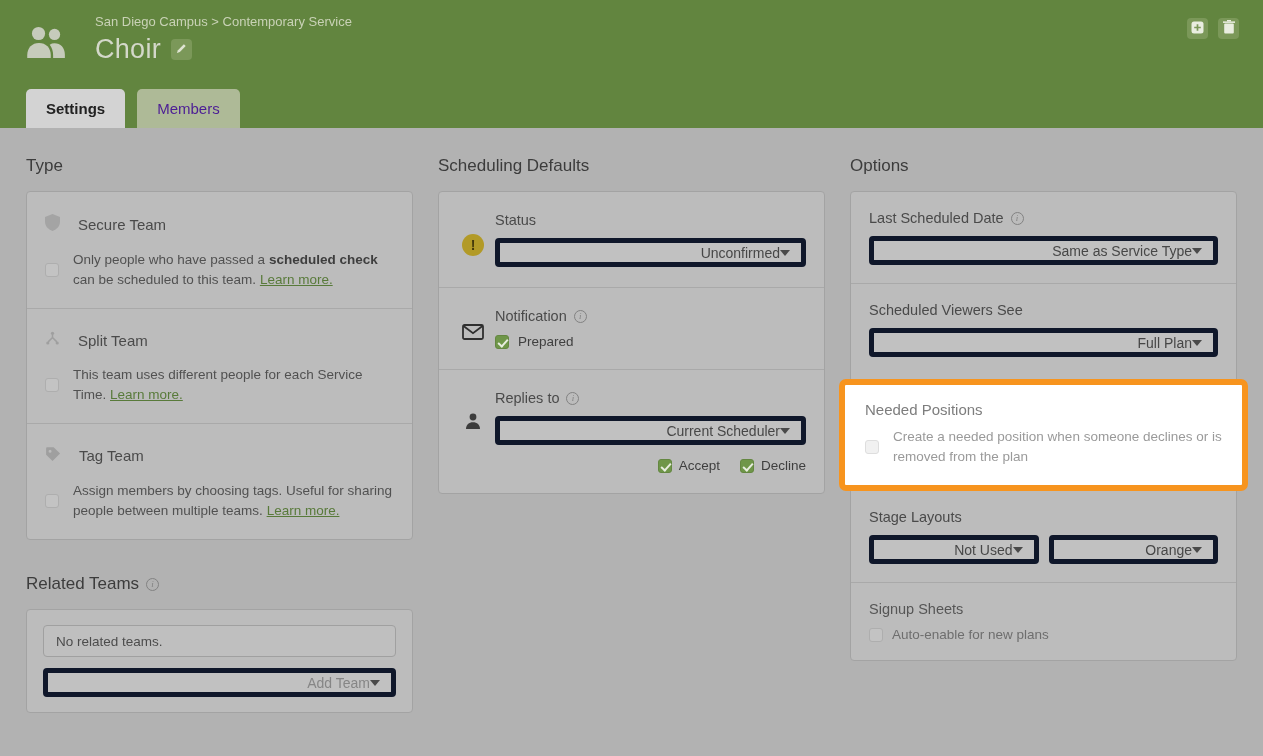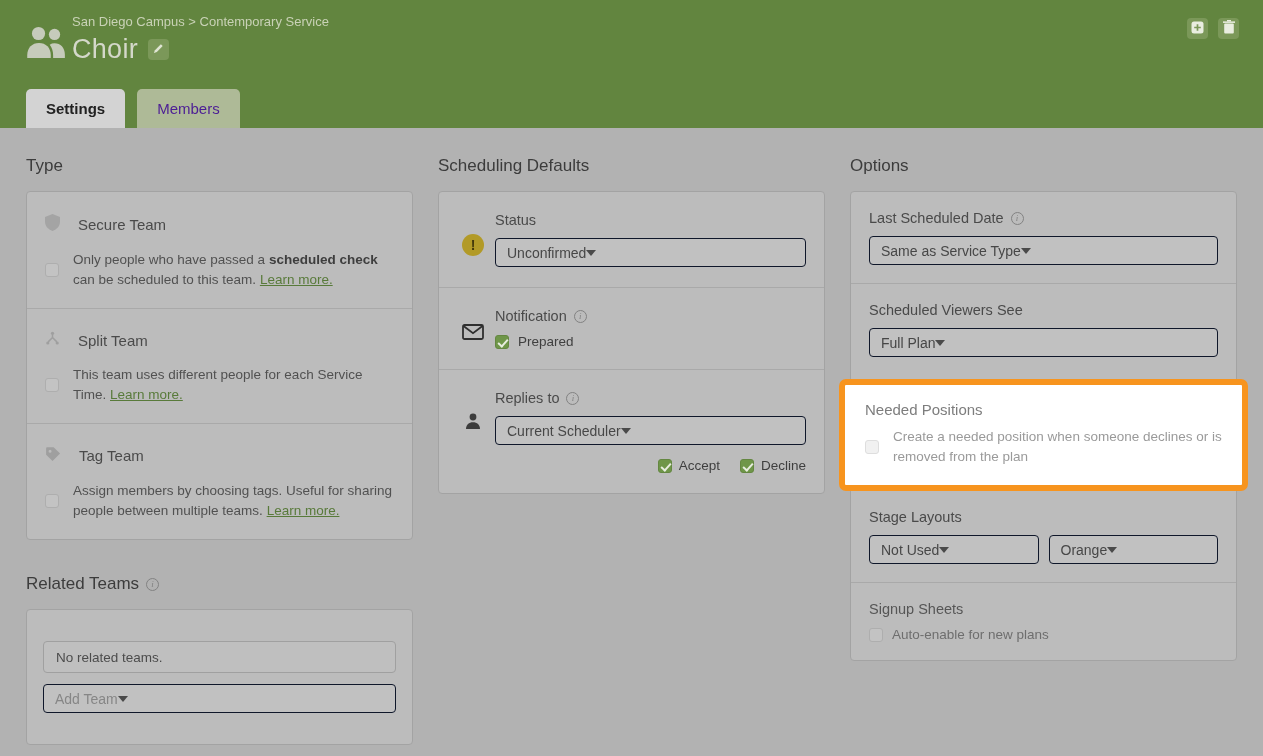--- a/index.html
+++ b/index.html
@@ -2,21 +2,21 @@
 <html><head>
 <meta charset="utf-8">
 <style>
   * { box-sizing: border-box; margin: 0; padding: 0; }
   html,body { width:1263px; height:756px; overflow:hidden; }
   body { font-family:"Liberation Sans", sans-serif; background:#b2b2b2; }
 
   
   .header { background:#62853f; height:128px; position:relative; }
   .header-top { display:flex; justify-content:space-between; align-items:flex-start; padding:14px 24px 0 26px; }
-  .header-left { display:flex; align-items:flex-start; gap:4px; }
+  .header-left { display:flex; align-items:flex-start; gap:27px; }
   .people-icon { margin-top:12px; display:block; }
   .breadcrumb { color:#c9d2b6; font-size:13px; margin-bottom:5px; }
   .title-row { display:flex; align-items:center; gap:10px; }
   .title-row h1 { color:#d4d8ca; font-size:27px; font-weight:400; letter-spacing:.3px; }
   .edit-btn { width:21px; height:21px; background:#7b9859; border:none; border-radius:4px;
               display:flex; align-items:center; justify-content:center; cursor:pointer; }
   .header-actions { display:flex; gap:10px; margin-top:4px; }
   .header-actions button { width:21px; height:21px; background:#7b9859; border:none; border-radius:4px;
               display:flex; align-items:center; justify-content:center; cursor:pointer; }
 
@@ -42,22 +42,22 @@
 
   
   .cb { width:14px; height:14px; border-radius:3px; flex:0 0 auto; display:inline-block; position:relative; cursor:pointer; }
   .cb.unchecked { background:#c3c3c3; border:1px solid #aeaeae; }
   .cb.checked { background:#6f9649; border:1px solid #648741; }
   .cb.checked::after { content:""; position:absolute; left:4px; top:1px; width:4px; height:8px;
         border:solid #e8ede0; border-width:0 2px 2px 0; transform:rotate(42deg); }
   .cb.lite { background:#f1f1f1; border:1px solid #dedede; }
 
   
-  .select { background:#c1c1c1; border:1px solid #0f172a; border-radius:4px; height:29px;
-            display:flex; align-items:center; justify-content:flex-start; padding:0 11px;
+  .select { background:#c1c1c1; border:5px solid #0f172a; border-radius:4px; height:29px;
+            display:flex; align-items:center; justify-content:flex-end; padding:0 11px;
             font-size:14px; color:#474747; cursor:pointer; }
   .select .caret { width:0; height:0; border-left:5px solid transparent; border-right:5px solid transparent;
             border-top:6px solid #4a4a4a; }
   .select.placeholder { color:#868686; }
 
   
   .field-label { font-size:14.5px; color:#4a4a4a; margin-bottom:10px; display:flex; align-items:center; gap:7px; }
   .info-icon { width:13px; height:13px; border:1px solid #828282; border-radius:50%; display:inline-flex;
             align-items:center; justify-content:center; color:#828282; font-size:9px; font-style:italic;
             font-family:"Liberation Serif", serif; }
@@ -204,21 +204,21 @@
           <span class="cb unchecked"></span>
           <span class="desc-text"><span>Assign members by choosing tags. Useful for sharing people between multiple teams. </span><span class="link">Learn more.</span></span>
         </div>
       </div>
     </div>
 
     <div class="col-heading" style="margin-top:34px;">
       <span>Related Teams</span>
       <span class="info-icon"></span>
     </div>
-    <div class="card" style="padding:31px 16px;">
+    <div class="card" style="padding:15px 16px;">
       <div class="related-box">
         <span>No related teams.</span>
       </div>
       <div class="select placeholder">
         <span>Add Team</span>
         <span class="caret"></span>
       </div>
     </div>
   </div>
 

